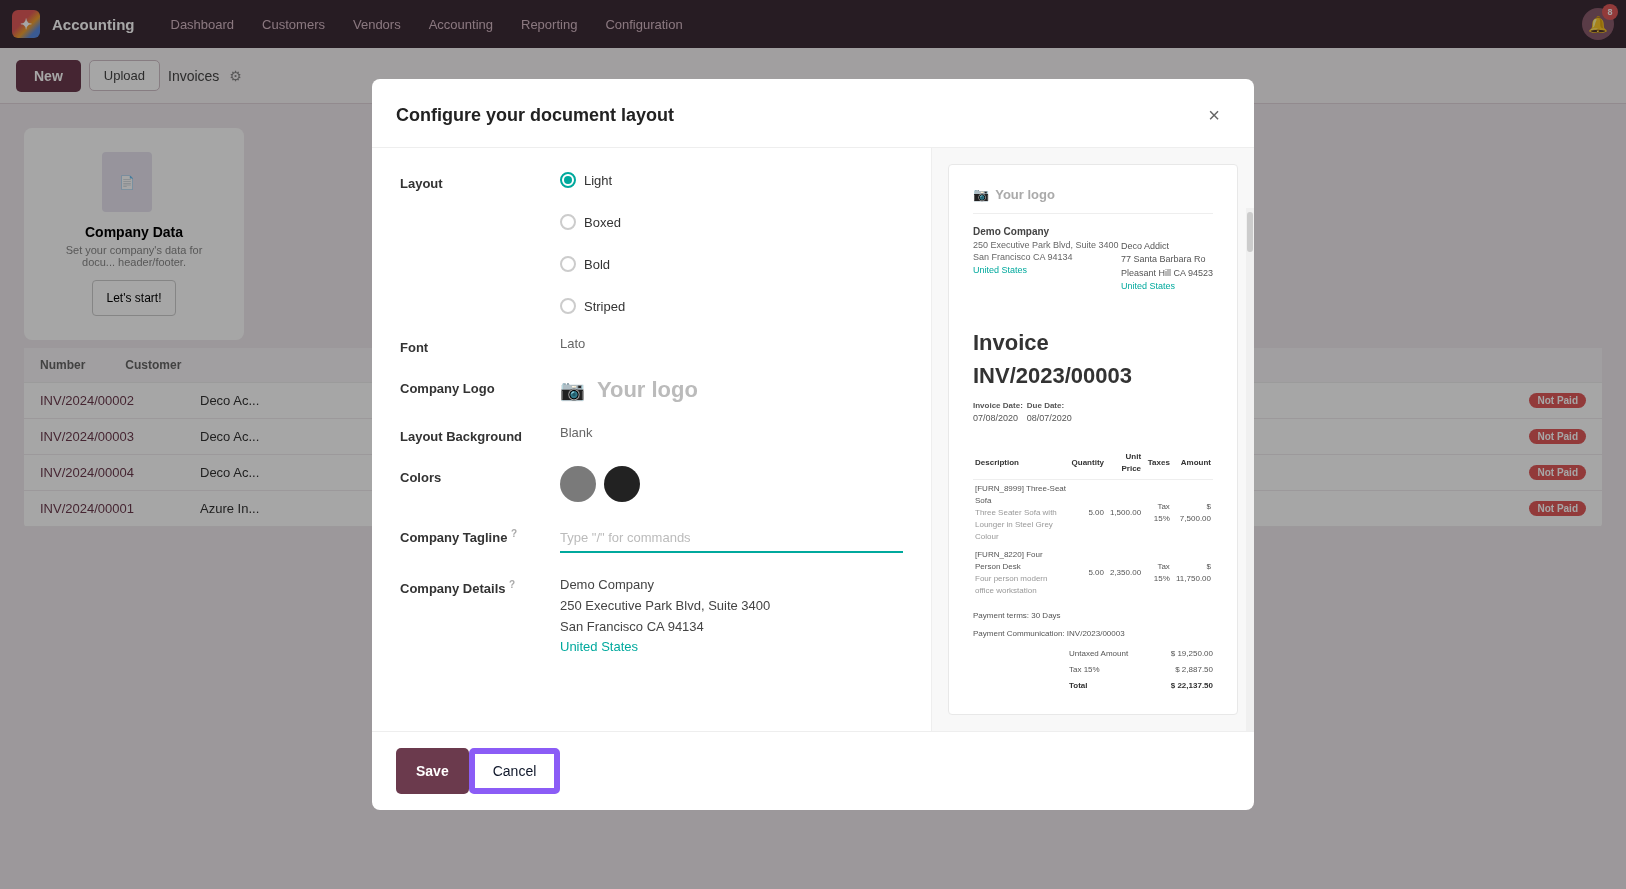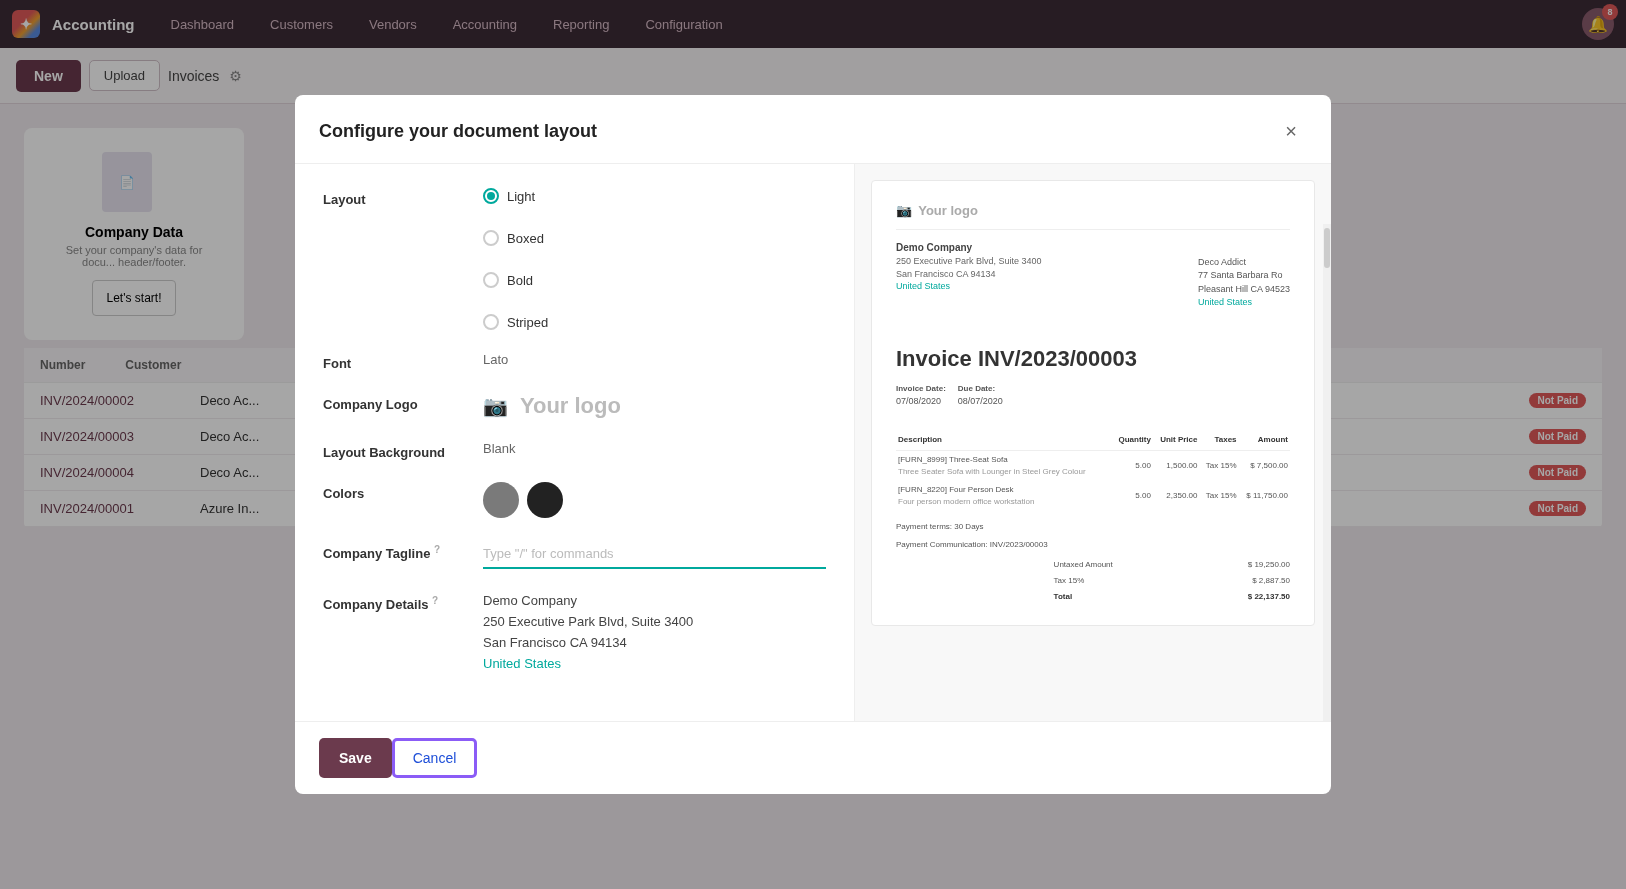--- a/index.html
+++ b/index.html
@@ -18,21 +18,21 @@
     }
     .nav-logo {
       width: 28px; height: 28px;
       background: linear-gradient(135deg, #e05a5a 40%, #f0a030 60%, #5a8ae0 80%);
       border-radius: 6px;
       display: inline-flex; align-items: center; justify-content: center;
       font-size: 14px; font-weight: bold; color: white;
       margin-right: 4px;
     }
     .nav-app-title { font-size: 15px; font-weight: 600; color: #fff; margin-right: 16px; }
-    .nav-links { display: flex; gap: 12px; }
+    .nav-links { display: flex; gap: 4px; }
     .nav-link {
       color: #d4b8c4;
       padding: 6px 12px;
       border-radius: 4px;
       cursor: pointer;
       font-size: 13px;
     }
     .nav-bell {
       margin-left: auto;
       width: 32px; height: 32px;
@@ -168,21 +168,21 @@
       top: 0; left: 0; right: 0; bottom: 0;
       background: rgba(0,0,0,0.35);
       z-index: 100;
       display: flex;
       align-items: center;
       justify-content: center;
     }
     .modal {
       background: white;
       border-radius: 8px;
-      width: 1036px;
+      width: 882px;
       max-height: 760px;
       display: flex;
       flex-direction: column;
       position: relative;
       overflow: hidden;
     }
     .modal-header {
       padding: 20px 24px 16px;
       border-bottom: 1px solid #eee;
       display: flex;
@@ -352,21 +352,21 @@
       margin: 16px 0;
     }
     .preview-invoice-title {
       font-size: 22px;
       font-weight: 600;
       color: #333;
       margin: 10px 0 8px;
     }
     .preview-meta {
       display: flex;
-      gap: 12px;
+      gap: 4px;
       font-size: 9px;
       color: #555;
       margin-bottom: 22px;
     }
     .preview-meta-label { font-weight: 600; font-size: 8px; }
     .preview-table { width: 100%; border-collapse: collapse; margin-bottom: 10px; }
     .preview-table th {
       text-align: left;
       font-size: 8px;
       font-weight: 600;
@@ -396,25 +396,25 @@
       color: white;
       border: none;
       padding: 9px 20px;
       border-radius: 5px;
       font-size: 14px;
       font-weight: 600;
       cursor: pointer;
     }
     .btn-cancel {
       background: white;
-      border: 3px solid #8b5cf6;
+      border: 6px solid #8b5cf6;
       padding: 9px 18px;
       border-radius: 5px;
       font-size: 14px;
-      color: #1d4ed8;
+      color: #0f172a;
       cursor: pointer;
     }
   </style>
 </head>
 <body>
 
 <div class="top-nav">
   <div class="nav-logo">✦</div>
   <span class="nav-app-title">Accounting</span>
   <div class="nav-links">

